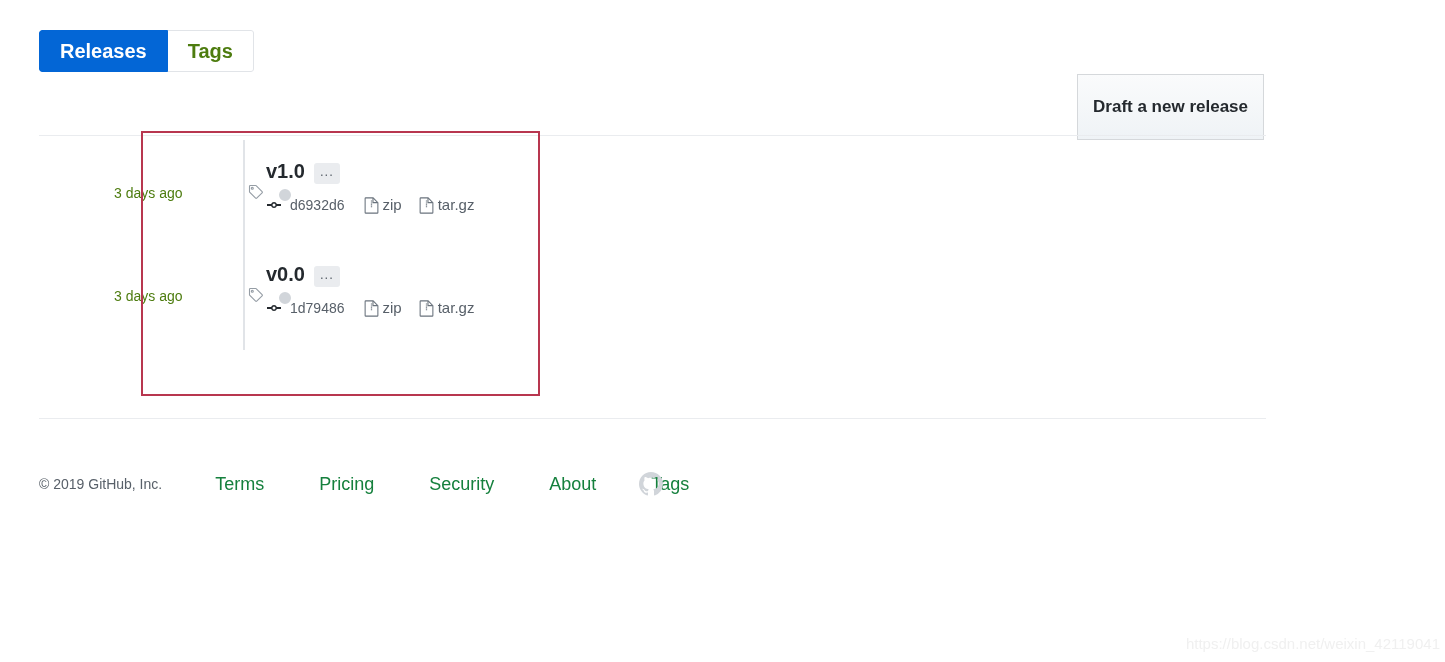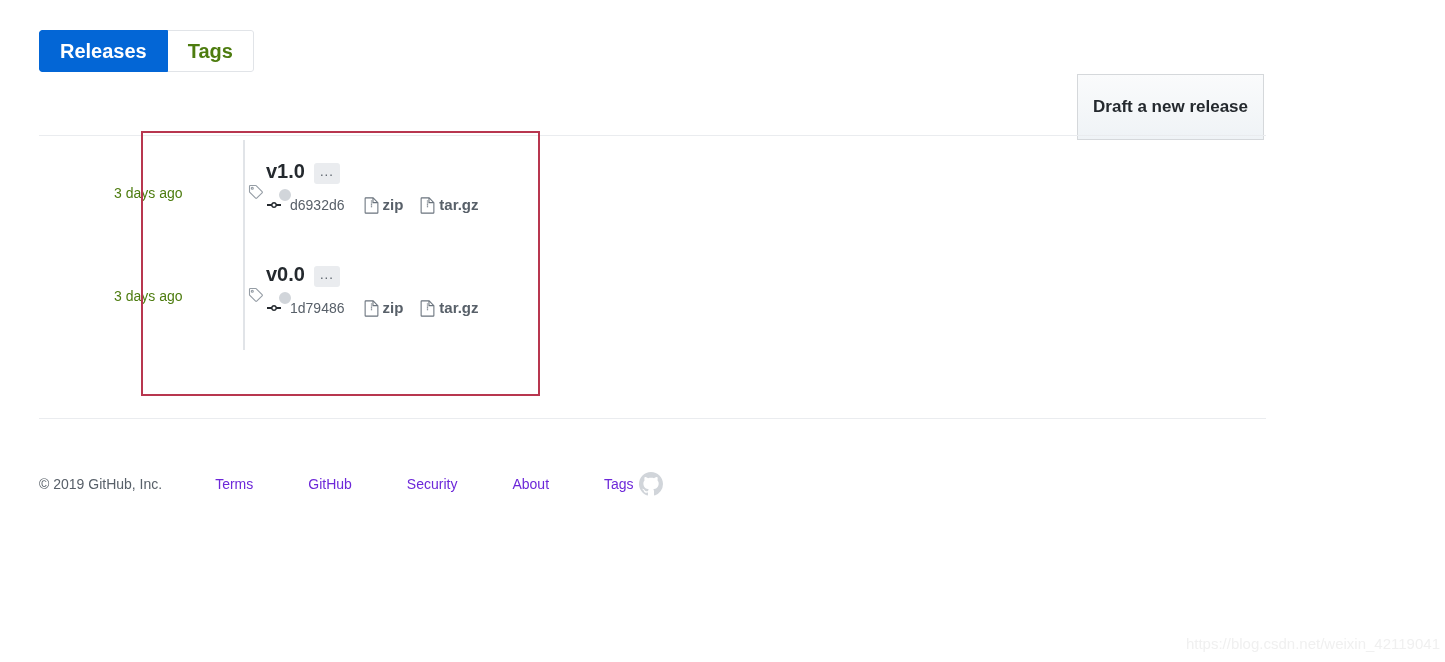--- a/index.html
+++ b/index.html
@@ -196,21 +196,20 @@
   .file-icon {
     width: 15px;
     height: 17px;
     color: #6a737d;
     margin-right: 4px;
   }
   .asset-label {
     font-size: 15px;
     color: #586069;
     line-height: 20px;
-    font-weight: bold;
   }
 
   
   .footer {
     position: absolute;
     left: 39px;
     top: 470px;
     width: 1227px;
     height: 30px;
     text-decoration: underline;
@@ -225,22 +224,22 @@
   .footer-left { left: 0; }
   .footer-right { right: 0; }
   .copyright {
     font-size: 14px;
     color: #586069;
     margin-right: 53px;
     line-height: 20px;
     white-space: nowrap;
   }
   .footer-link {
-    font-size: 14px;
-    color: #6d28d9;
+    font-size: 18px;
+    color: #15803d;
     text-decoration: none;
     margin-right: 55px;
     line-height: 20px;
     cursor: pointer;
     white-space: nowrap;
   }
   .footer-right .footer-link { margin-right: 0; margin-left: 55px; }
   .footer-right .footer-link:first-child { margin-left: 0; }
   .octicon-logo {
     position: absolute;
@@ -366,21 +365,21 @@
 </div>
 
 <div class="annotation-box"></div>
 
 <div class="rule rule-bottom"></div>
 
 <div class="footer">
   <div class="footer-left">
     <span class="copyright">© 2019 GitHub, Inc.</span>
     <a class="footer-link">Terms</a>
-    <a class="footer-link">GitHub</a>
+    <a class="footer-link">Pricing</a>
     <a class="footer-link">Security</a>
     <a class="footer-link">About</a>
     <a class="footer-link">Tags</a>
   </div>
 
   <span class="octicon-logo">
     <svg viewBox="0 0 16 16" width="24" height="24" fill="currentColor">
       <path d="M8 0C3.58 0 0 3.58 0 8c0 3.54 2.29 6.53 5.47 7.59.4.07.55-.17.55-.38 0-.19-.01-.82-.01-1.49-2.01.37-2.53-.49-2.69-.94-.09-.23-.48-.94-.82-1.13-.28-.15-.68-.52-.01-.53.63-.01 1.08.58 1.23.82.72 1.21 1.87.87 2.33.66.07-.52.28-.87.51-1.07-1.78-.2-3.64-.89-3.64-3.95 0-.87.31-1.59.82-2.15-.08-.2-.36-1.02.08-2.12 0 0 .67-.21 2.2.82.64-.18 1.32-.27 2-.27s1.36.09 2 .27c1.53-1.04 2.2-.82 2.2-.82.44 1.1.16 1.92.08 2.12.51.56.82 1.27.82 2.15 0 3.07-1.87 3.75-3.65 3.95.29.25.54.73.54 1.48 0 1.07-.01 1.93-.01 2.2 0 .21.15.46.55.38A8.01 8.01 0 0 0 16 8c0-4.42-3.58-8-8-8z"></path>
     </svg>
   </span>

